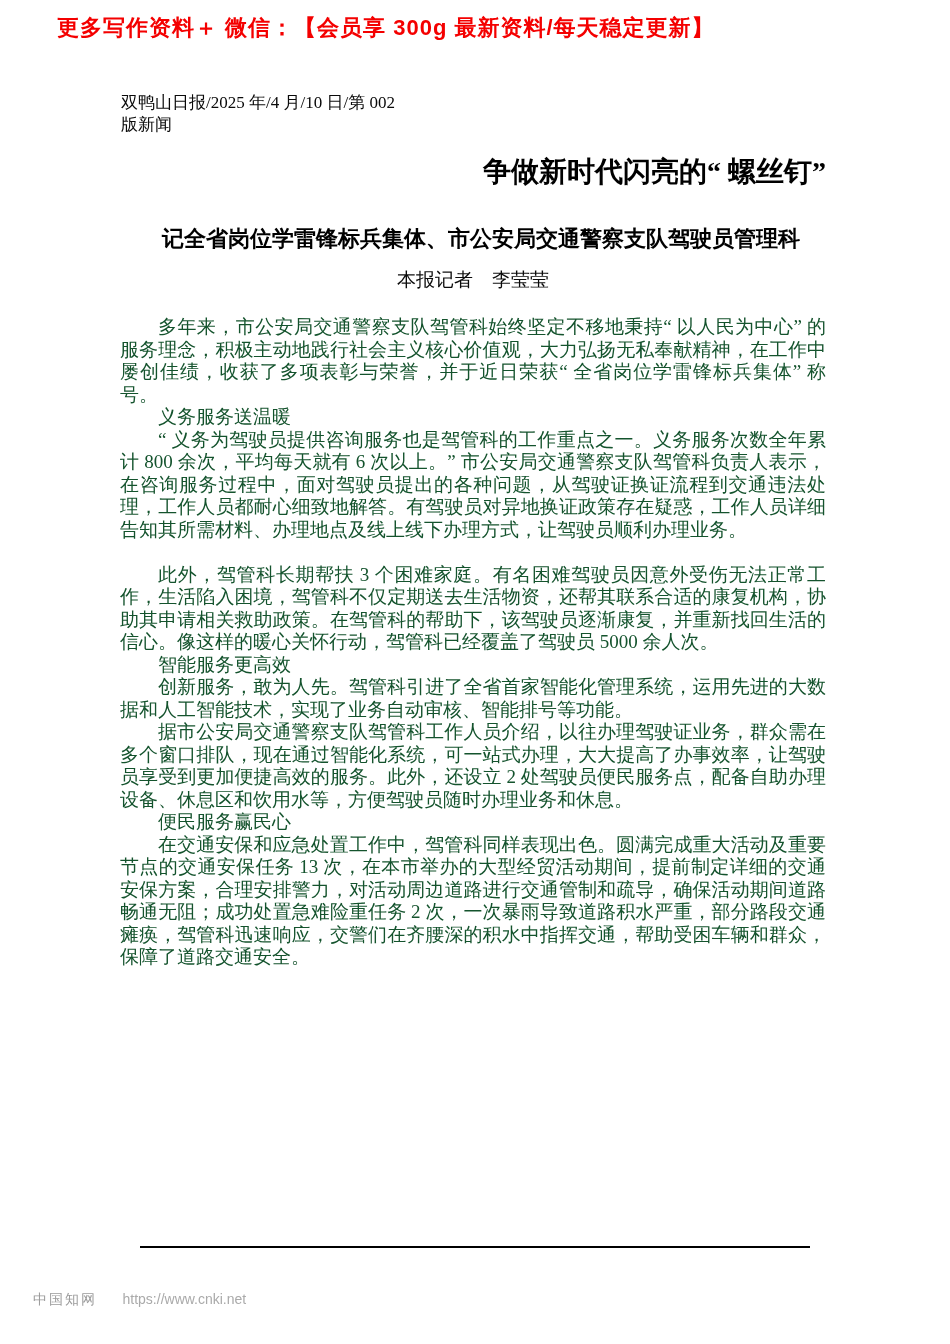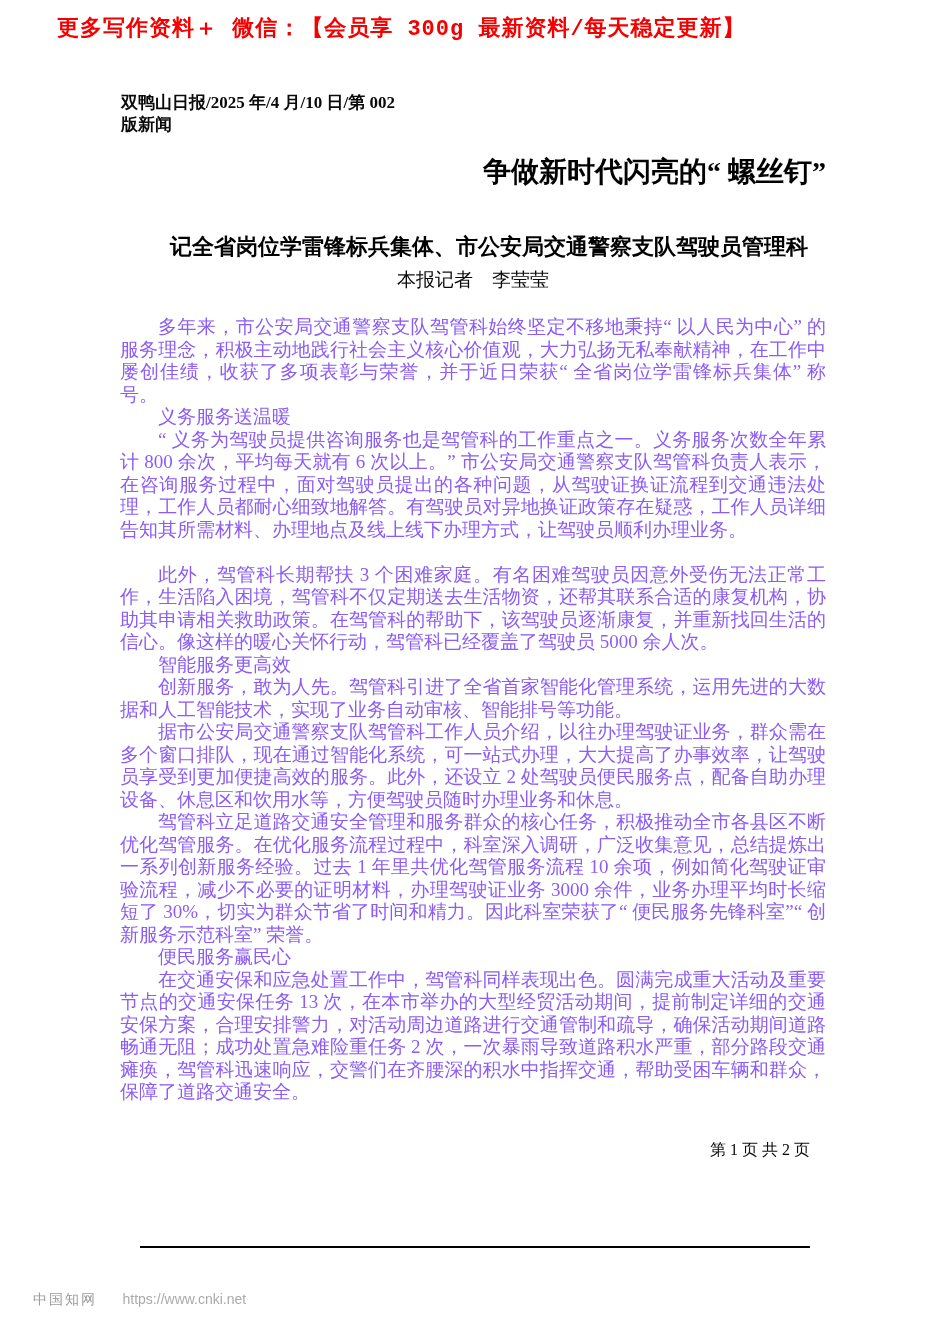--- a/index.html
+++ b/index.html
@@ -6,44 +6,44 @@
   .page{
     position:relative;
     width:950px;height:1344px;
     background:#ffffff;
     overflow:hidden;
     font-family:"Liberation Serif","DejaVu Serif",serif;
     color:#111111;
   }
   .banner{
     position:absolute;left:57px;top:13px;
-    font-family:Liberation Mono, monospace;
+    font-family:Liberation Sans, sans-serif;
     font-size:22px;font-weight:bold;letter-spacing:1px;
     color:#f40000;white-space:nowrap;
   }
   .source{
     position:absolute;left:121px;top:92px;width:706px;
-    font-size:17px;line-height:22px;color:#0a0a0a;font-weight:bold;
+    font-size:17px;line-height:22px;color:#0a0a0a;
   }
   .title{
     position:absolute;left:120px;top:153px;width:706px;margin:0;
     text-align:right;font-size:28px;font-weight:bold;color:#000000;
   }
   .subtitle{
-    position:absolute;left:100px;top:216px;width:746px;margin:16px;
+    position:absolute;left:100px;top:216px;width:746px;margin:8px;
     text-align:center;font-size:22px;font-weight:bold;color:#000000;
   }
   .byline{
     position:absolute;left:120px;top:267px;width:706px;
     text-align:center;font-size:19px;color:#0a0a0a;
   }
   .body{
     position:absolute;left:120px;top:316px;width:706px;
     font-size:19px;line-height:22.5px;
-    text-align:justify;color:#8b5cf6;
+    text-align:justify;color:#14532d;
   }
   .body p{margin:0;padding:0;text-indent:38px;}
   .body p.blank{height:22.5px;}
   .footer{
     position:absolute;left:120px;top:1140px;width:690px;
     text-align:right;font-size:16px;color:#0a0a0a;
   }
   .rule{
     position:absolute;left:140px;top:1246px;width:670px;height:0;
     border-top:2px solid #000000;
@@ -78,26 +78,24 @@
 
   <div class="body" id="article-body">
       <p>多年来，市公安局交通警察支队驾管科始终坚定不移地秉持“ 以人民为中心” 的服务理念，积极主动地践行社会主义核心价值观，大力弘扬无私奉献精神，在工作中屡创佳绩，收获了多项表彰与荣誉，并于近日荣获“ 全省岗位学雷锋标兵集体” 称号。</p>
       <p>义务服务送温暖</p>
       <p>“ 义务为驾驶员提供咨询服务也是驾管科的工作重点之一。义务服务次数全年累计 800 余次，平均每天就有 6 次以上。” 市公安局交通警察支队驾管科负责人表示，在咨询服务过程中，面对驾驶员提出的各种问题，从驾驶证换证流程到交通违法处理，工作人员都耐心细致地解答。有驾驶员对异地换证政策存在疑惑，工作人员详细告知其所需材料、办理地点及线上线下办理方式，让驾驶员顺利办理业务。</p>
       <p class="blank"></p>
       <p>此外，驾管科长期帮扶 3 个困难家庭。有名困难驾驶员因意外受伤无法正常工作，生活陷入困境，驾管科不仅定期送去生活物资，还帮其联系合适的康复机构，协助其申请相关救助政策。在驾管科的帮助下，该驾驶员逐渐康复，并重新找回生活的信心。像这样的暖心关怀行动，驾管科已经覆盖了驾驶员 5000 余人次。</p>
       <p>智能服务更高效</p>
       <p>创新服务，敢为人先。驾管科引进了全省首家智能化管理系统，运用先进的大数据和人工智能技术，实现了业务自动审核、智能排号等功能。</p>
       <p>据市公安局交通警察支队驾管科工作人员介绍，以往办理驾驶证业务，群众需在多个窗口排队，现在通过智能化系统，可一站式办理，大大提高了办事效率，让驾驶员享受到更加便捷高效的服务。此外，还设立 2 处驾驶员便民服务点，配备自助办理设备、休息区和饮用水等，方便驾驶员随时办理业务和休息。</p>
-      <p>驾管科立足道路交通安全管理和服务群众的核心任务，积极推动全市各县区不断优化驾管服务。在优化服务流程过程中，科室深入调研，广泛收集意见，总结提炼出一系列创新服务经验。过去 1 年里共优化驾管服务流程 10 余项，例如简化驾驶证审验流程，减少不必要的证明材料，办理驾驶证业务 3000 余件，业务办理平均时长缩短了 30%，切实为群众节省了时间和精力。因此科室荣获了“ 便民服务先锋科室”“ 创新服务示范科室” 荣誉。</p>
       <p>便民服务赢民心</p>
       <p>在交通安保和应急处置工作中，驾管科同样表现出色。圆满完成重大活动及重要节点的交通安保任务 13 次，在本市举办的大型经贸活动期间，提前制定详细的交通安保方案，合理安排警力，对活动周边道路进行交通管制和疏导，确保活动期间道路畅通无阻；成功处置急难险重任务 2 次，一次暴雨导致道路积水严重，部分路段交通瘫痪，驾管科迅速响应，交警们在齐腰深的积水中指挥交通，帮助受困车辆和群众，保障了道路交通安全。</p>
     </div>
 
-  <div class="footer">第 1 页 共 2 页</div>
 
   <div class="rule"></div>
 
   <div class="watermark">
     <span class="site">中国知网</span>
     <a class="url">https://www.cnki.net</a>
   </div>
 
 </div>
 

